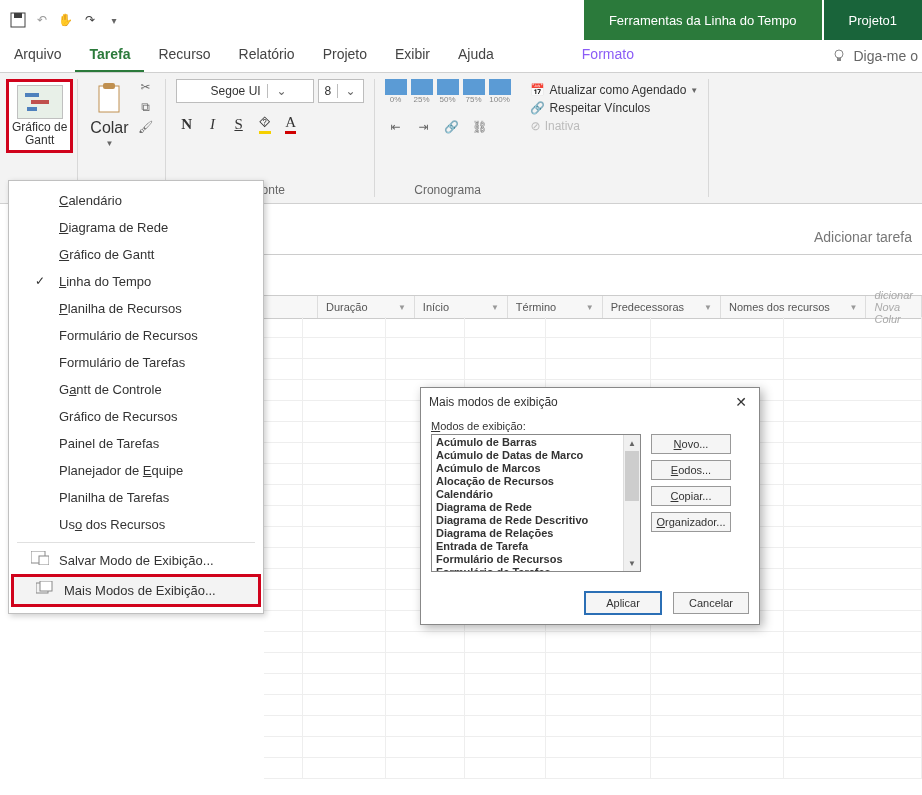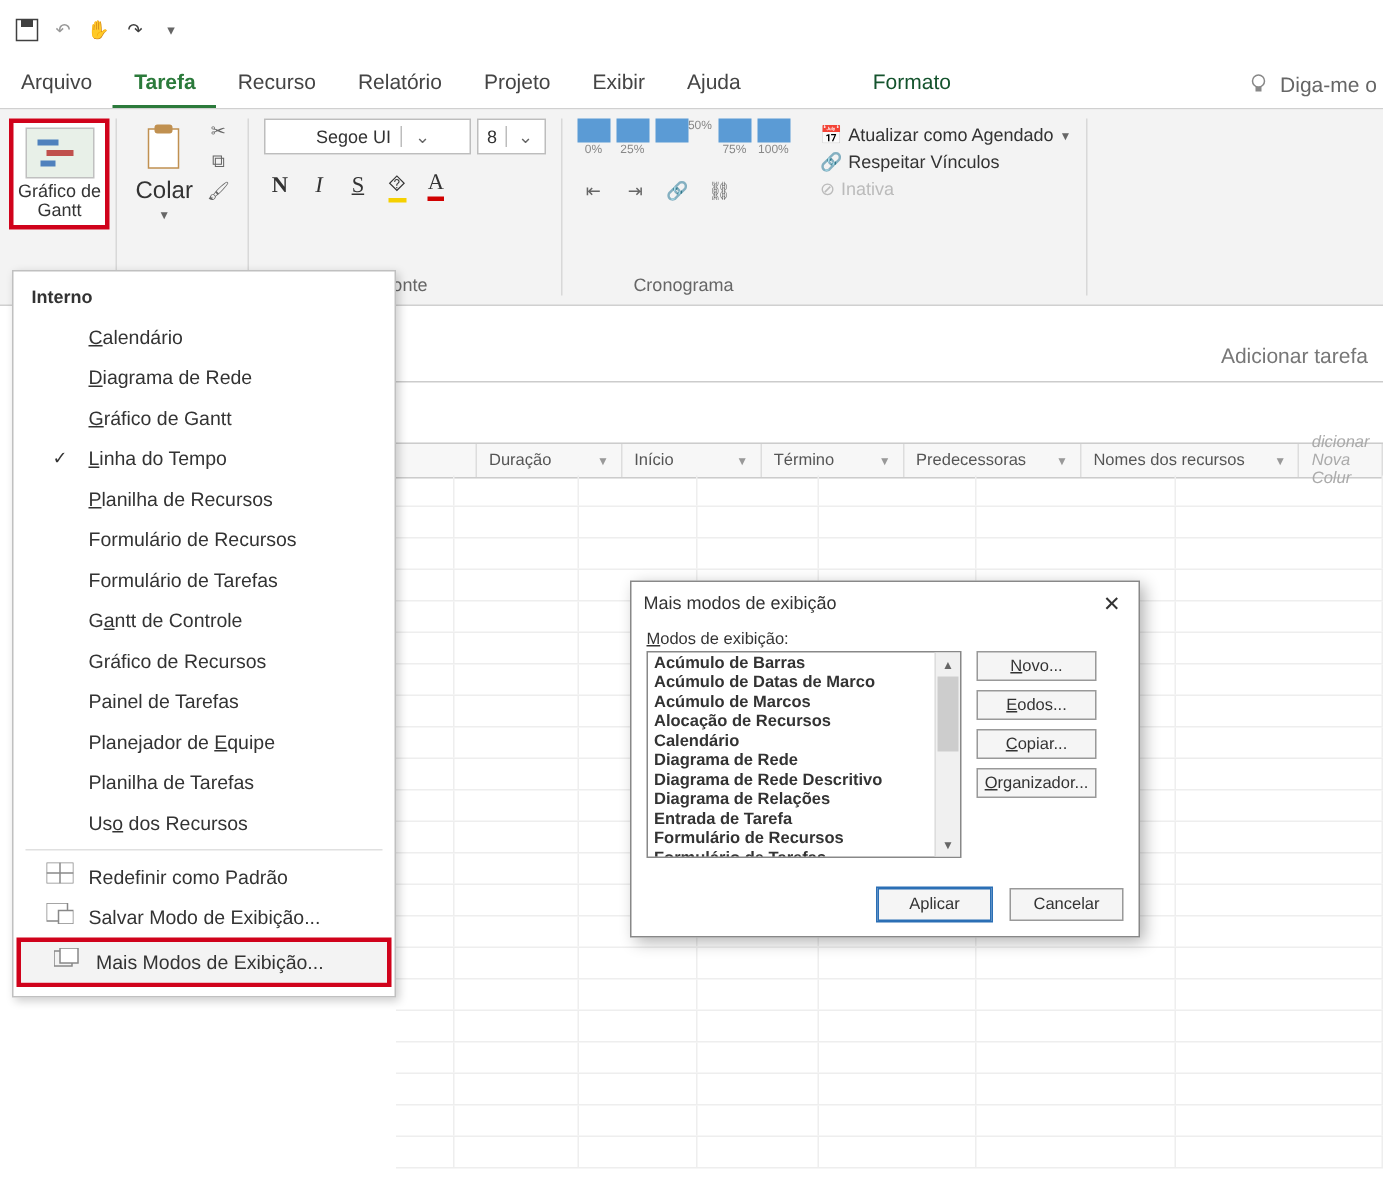--- a/index.html
+++ b/index.html
@@ -5,21 +5,21 @@
   body { margin: 0; font-family: "Segoe UI", Arial, sans-serif; font-size: 12px; background: #fff; color: #333; overflow: hidden; width: 922px; height: 795px; position: relative; }
   .titlebar { height: 40px; background: #fff; display: flex; align-items: stretch; }
   .titlebar-left { display: flex; align-items: center; gap: 8px; padding-left: 10px; background:#fff; }
   .titlebar-center { flex: 1; display: flex; align-items: center; justify-content: flex-end; }
   .title-tab1 { background: #2b7a3b; color: #fff; padding: 0 25px; height: 100%; display: flex; align-items: center; font-size: 13px; }
   .title-tab2 { background: #19643a; color: #fff; padding: 0 25px; height: 100%; display: flex; align-items: center; font-size: 13px; margin-left: 2px;}
   .qat-icon { width: 16px; height: 16px; display:flex; align-items:center; justify-content:center; color:#404040; }
   .menubar { height: 32px; background: #fff; display: flex; border-bottom:1px solid #d0d0d0;}
   .menu-item { padding: 6px 14px; font-size: 14px; cursor: pointer; color:#444;}
   .menu-item.selected { border-bottom: 2px solid #2b7a3b; color: #2b7a3b; font-weight:600;}
-  .menu-item.format { color: #14532d; }
+  .menu-item.format { color: #8b5cf6; }
   .tellme { margin-left:auto; display:flex; align-items:center; gap:6px; padding-right:4px; color:#666; font-size:14px;}
   .ribbon { height: 130px; background: #f3f3f3; border-bottom:1px solid #d0d0d0; display:flex; position:relative;}
   .ribbon-group { display:flex; flex-direction:column; align-items:center; justify-content:space-between; padding:6px 10px 2px; position:relative;}
   .ribbon-sep { width:1px; background:#d8d8d8; margin:6px 0;}
   .ribbon-group-label { font-size:12px; color:#666; padding:2px 0 4px;}
   .gantt-btn { border:3px solid #d0021b; padding:3px; display:flex; flex-direction:column; align-items:center; gap:2px; background:#fff;}
   .gantt-icon { width:44px; height:32px; background:linear-gradient(#e8f0e8,#e8f0e8); border:1px solid #c0c0c0; display:flex; align-items:center; justify-content:center;}
   .gantt-icon svg { width:34px; height:22px;}
   .ribbon-btn { display:flex; flex-direction:column; align-items:center; gap:2px; padding:2px;}
   .paste-icon{ width:32px; height:36px; display:flex; align-items:center; justify-content:center;}
@@ -91,20 +91,24 @@
         <svg width="16" height="16">
           <rect x="1" y="1" width="14" height="14" fill="none" stroke="#404040"></rect>
           <rect x="4" y="1" width="8" height="5" fill="#404040"></rect>
         </svg>
       </span>
     <span class="qat-icon" style="color:#999">↶</span>
     <span class="qat-icon">✋</span>
     <span class="qat-icon">↷</span>
     <span class="qat-icon" style="font-size:10px;color:#666">▾</span>
   </div>
+  <div class="titlebar-center">
+    <div class="title-tab1">Ferramentas da Linha do Tempo</div>
+    <div class="title-tab2">Projeto1</div>
+  </div>
 </div>
 
 <div class="menubar">
   <div class="menu-item">Arquivo</div>
   <div class="menu-item selected">Tarefa</div>
   <div class="menu-item">Recurso</div>
   <div class="menu-item">Relatório</div>
   <div class="menu-item">Projeto</div>
   <div class="menu-item">Exibir</div>
   <div class="menu-item">Ajuda</div>
@@ -187,21 +191,21 @@
     <div>
       <div style="display:flex; gap:4px;">
         <div style="display:flex; flex-direction:column; align-items:center;">
             <div class="sched-box"></div>
             <div class="sched-label">0%</div>
           </div>
         <div style="display:flex; flex-direction:column; align-items:center;">
             <div class="sched-box"></div>
             <div class="sched-label">25%</div>
           </div>
-        <div style="display:flex; align-items:flex-start;">
+        <div style="display:flex; flex-direction:column; align-items:center;">
             <div class="sched-box"></div>
             <div class="sched-label">50%</div>
           </div>
         <div style="display:flex; flex-direction:column; align-items:center;">
             <div class="sched-box"></div>
             <div class="sched-label">75%</div>
           </div>
         <div style="display:flex; flex-direction:column; align-items:center;">
             <div class="sched-box"></div>
             <div class="sched-label">100%</div>
@@ -463,45 +467,36 @@
       <div style="width:82px"></div>
       <div style="width:78px"></div>
       <div style="width:80px"></div>
       <div style="width:104px"></div>
       <div style="width:132px"></div>
       <div style="flex:1"></div>
     </div>
 </div>
 
 <div class="dropdown">
-  <div class="dd-header">Interno</div>
   <div id="dd-items">
       <div class="dd-item"><span><span class="u">C</span>alendário</span></div>
       <div class="dd-item"><span><span class="u">D</span>iagrama de Rede</span></div>
       <div class="dd-item"><span><span class="u">G</span>ráfico de Gantt</span></div>
       <div class="dd-item"><span class="dd-check">✓</span><span><span class="u">L</span>inha do Tempo</span></div>
       <div class="dd-item"><span><span class="u">P</span>lanilha de Recursos</span></div>
       <div class="dd-item"><span>Formulário de Recursos</span></div>
       <div class="dd-item"><span>Formulário de Tarefas</span></div>
       <div class="dd-item"><span>G<span class="u">a</span>ntt de Controle</span></div>
       <div class="dd-item"><span>Gráfico de Recursos</span></div>
       <div class="dd-item"><span>Painel de Tarefas</span></div>
       <div class="dd-item"><span>Planejador de <span class="u">E</span>quipe</span></div>
       <div class="dd-item"><span>Planilha de Tarefas</span></div>
       <div class="dd-item"><span>Us<span class="u">o</span> dos Recursos</span></div>
     </div>
   <div class="dd-sep"></div>
-  <div class="dd-item icon">
-    <span class="dd-icon"><svg width="18" height="14">
-          <rect x="0" y="0" width="18" height="14" fill="none" stroke="#888"></rect>
-          <line x1="0" y1="7" x2="18" y2="7" stroke="#888"></line>
-          <line x1="9" y1="0" x2="9" y2="14" stroke="#888"></line>
-        </svg></span>
-    <span>Redefinir como Padrão</span>
-  </div>
   <div class="dd-item icon">
     <span class="dd-icon"><svg width="18" height="14">
           <rect x="0" y="0" width="14" height="12" fill="none" stroke="#888"></rect>
           <rect x="8" y="5" width="10" height="9" fill="#fff" stroke="#888"></rect>
         </svg></span>
     <span>Salvar Modo de Exibição...</span>
   </div>
   <div class="dd-highlight">
     <div class="dd-item icon">
       <span class="dd-icon"><svg width="18" height="14">

